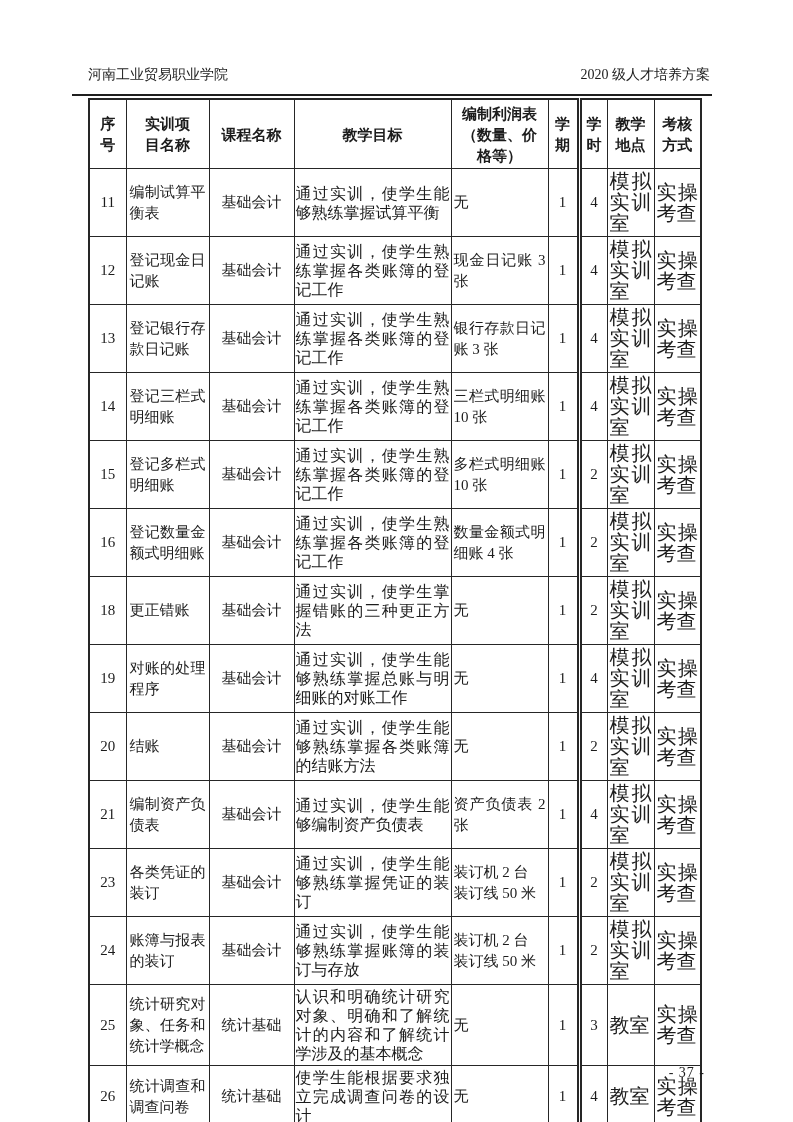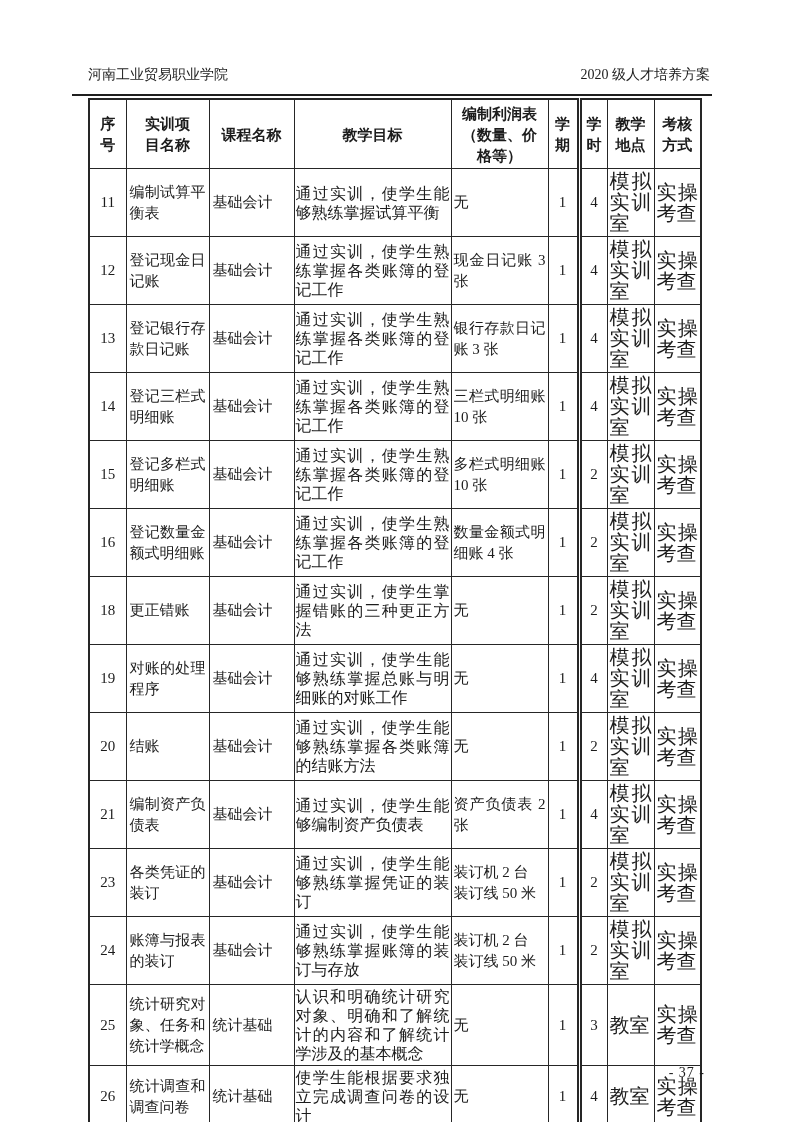--- a/index.html
+++ b/index.html
@@ -36,21 +36,21 @@
   
   th.dbl,td.dbl{border-left:5px double #262626;}
 
   .ctr{text-align:center;}
   .jy{text-align:justify;text-justify:inter-character;}
   .pre{white-space:pre-line;}
   td[data-field="objective"]{font-size:16px;line-height:19px;padding:2px 1px;}
   td[data-field="materials"]{padding:2px 2px;}
   td[data-field="location"],td[data-field="assessment"]{font-size:20px;line-height:21px;padding:2px;}
   td[data-field="no"],td[data-field="semester"],td[data-field="hours"]{text-align:center;}
-  td[data-field="course"]{text-align:left;}
+  td[data-field="course"]{text-align:center;}
 
   .pageno{
     position:absolute;top:1033px;right:88px;
     font-size:14px;letter-spacing:1px;margin-top:32px;
   }
 </style>
 </head>
 <body>
 
 <div class="page">

